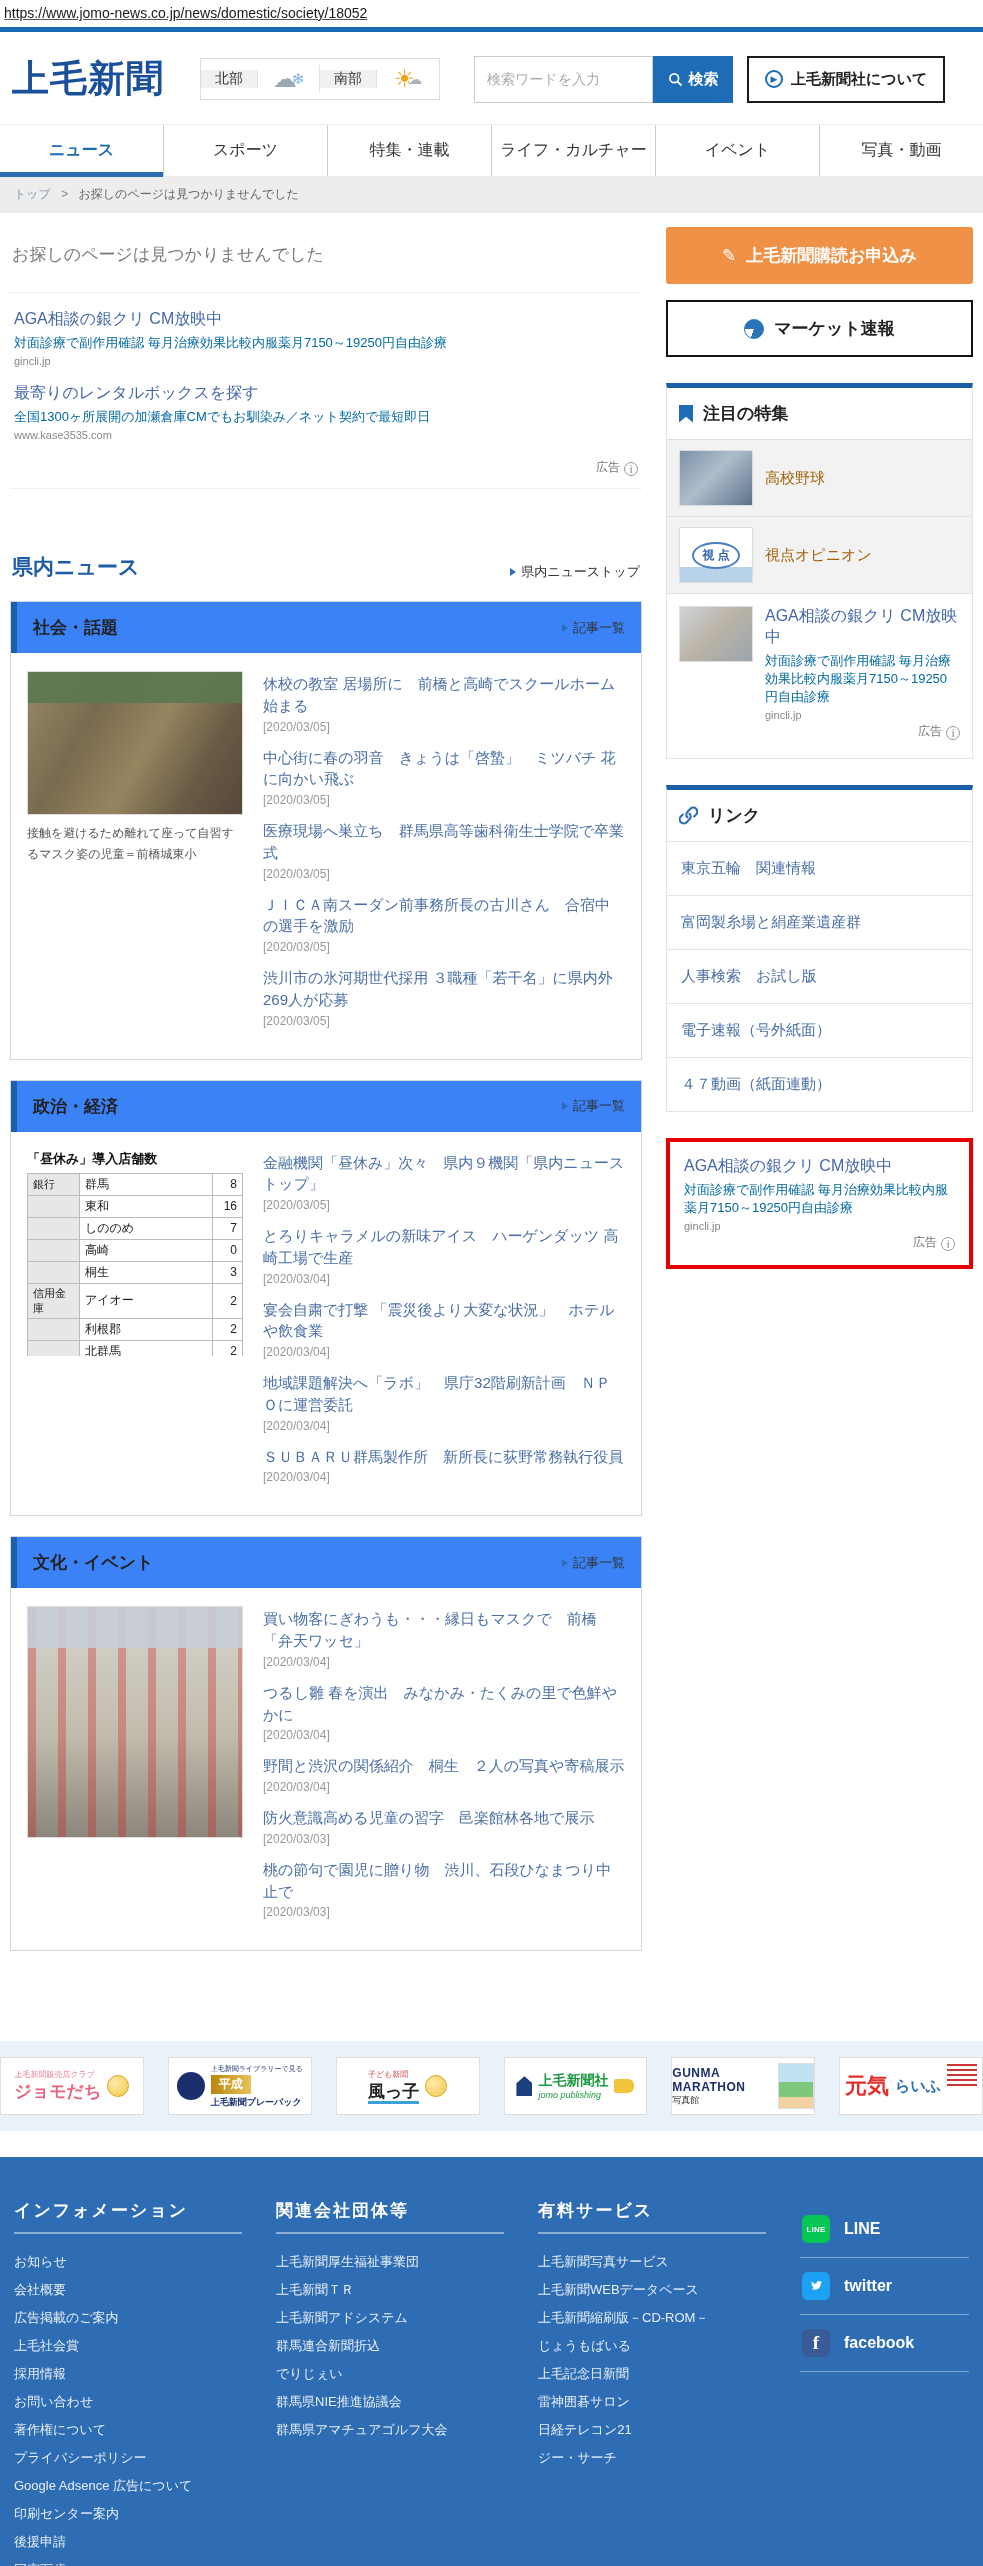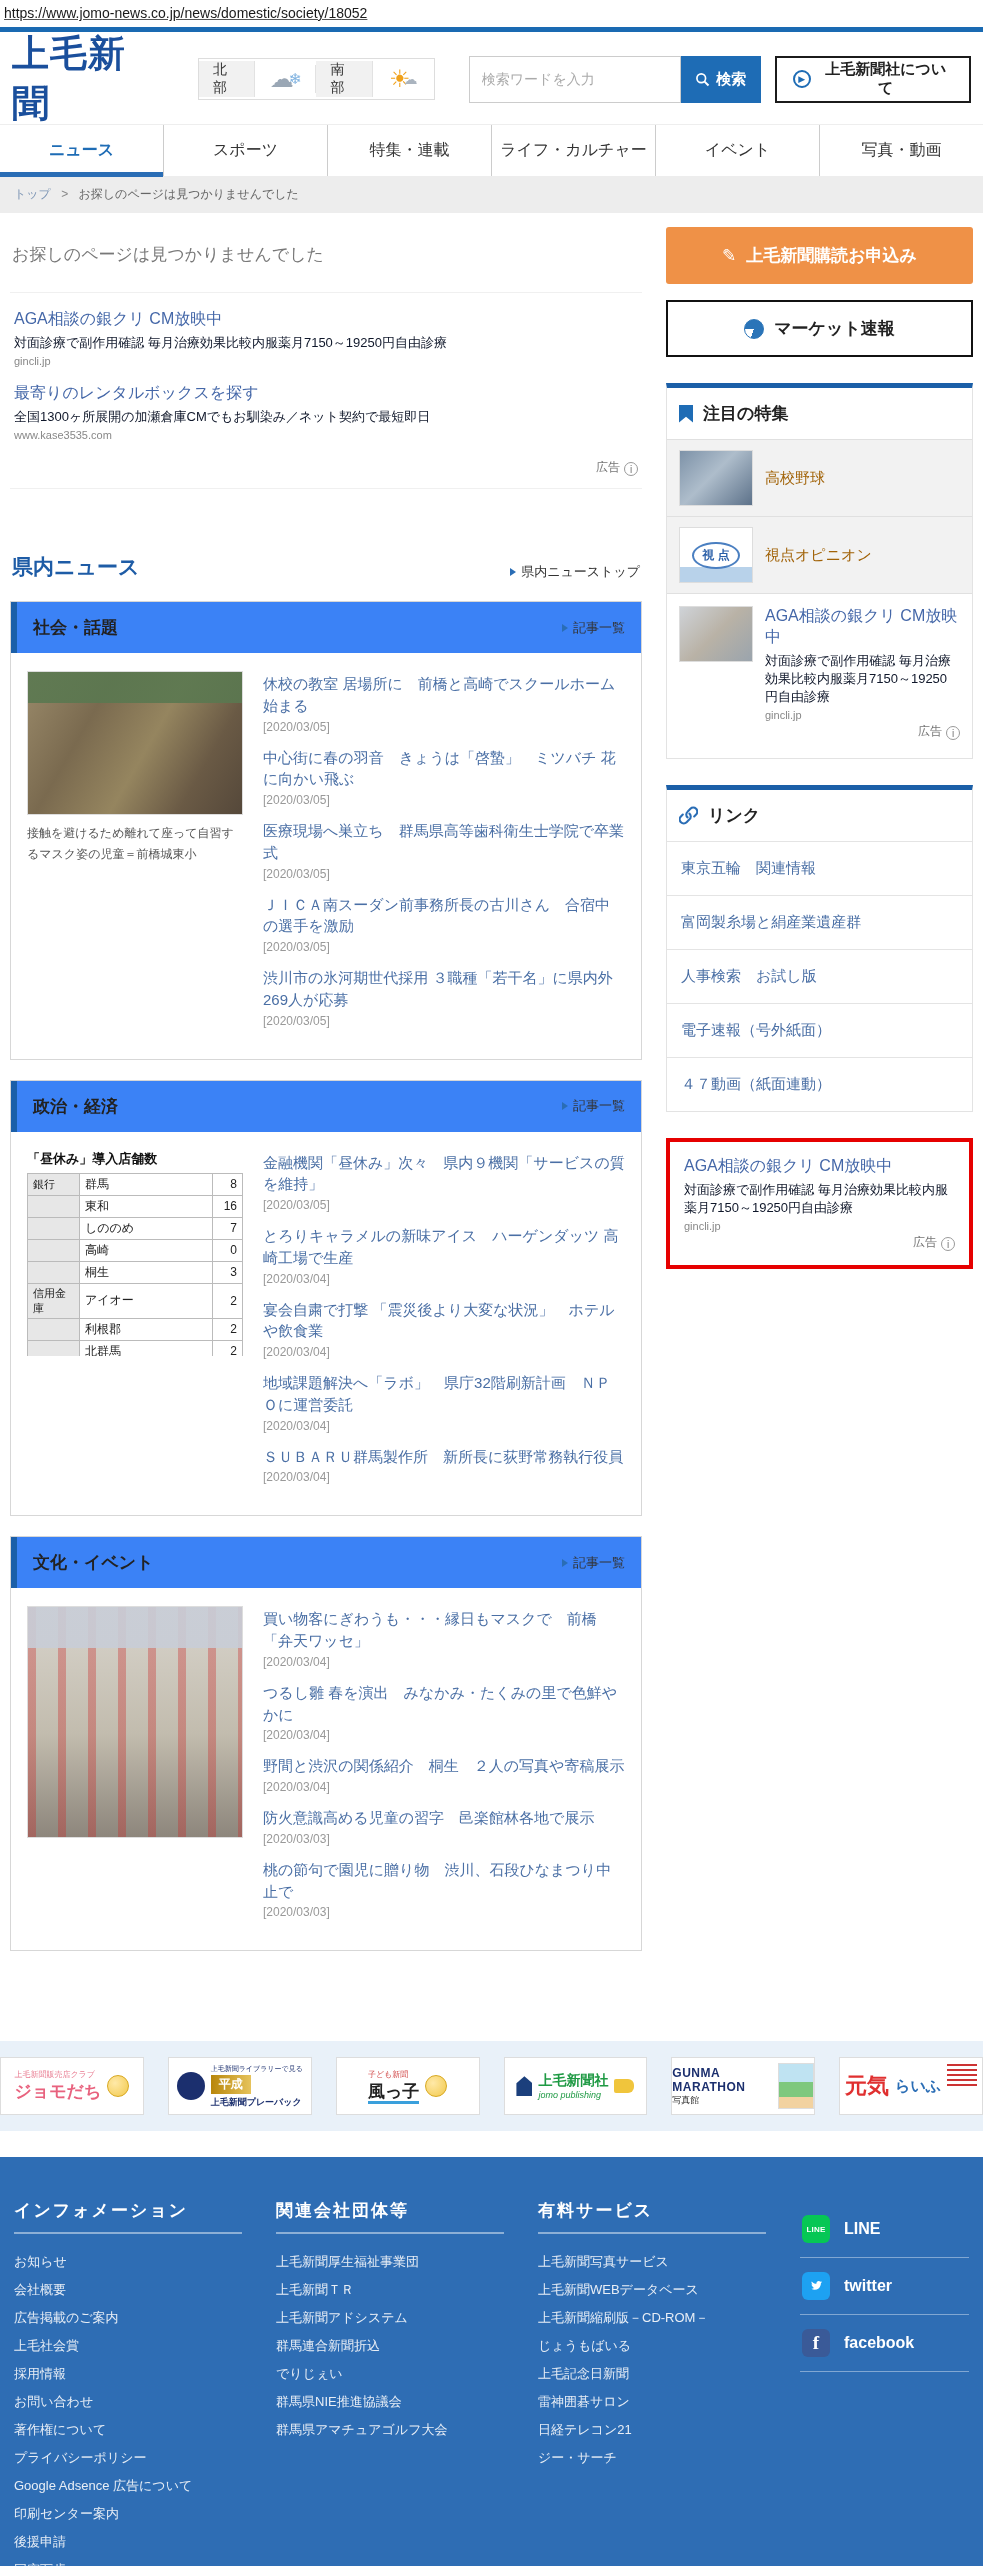--- a/index.html
+++ b/index.html
@@ -15,21 +15,21 @@
   .logo { font-size:37px; font-weight:bold; color:#1a4f9c; letter-spacing:1px; margin-right:36px; }
   .weather { display:flex; border:1px solid #ddd; height:42px; align-items:center; margin-right:34px; }
   .weather .wlabel { background:#f1f1f1; font-size:14px; color:#333; display:flex; align-items:center; padding:0 14px; border-right:1px solid #e2e2e2; }
   .weather .wicon { width:62px; display:flex; align-items:center; justify-content:center; position:relative; border-right:1px solid #e2e2e2; }
   .weather .wicon:last-child { border-right:none; }
   .cloud { color:#9aa7b5; font-size:24px; }
   .snow { color:#7fb2e0; font-size:15px; margin-left:-5px; vertical-align:4px; }
   .sun { color:#f0a11a; font-size:24px; }
   .smallcloud { color:#aab4bf; font-size:14px; margin-left:-7px; vertical-align:-4px; }
   .searchwrap { display:flex; height:47px; }
-  .searchwrap input { width:212px; border:1px solid #ccc; padding:0 12px; font-size:14px; color:#333; outline:none; font-family:inherit; }
+  .searchwrap input { width:179px; border:1px solid #ccc; padding:0 12px; font-size:14px; color:#333; outline:none; font-family:inherit; }
   .searchwrap input::placeholder { color:#aaa; }
   .searchbtn { width:80px; background:#1e6cb5; color:#fff; border:none; font-size:15px; font-weight:bold; display:flex; align-items:center; justify-content:center; gap:6px; cursor:pointer; font-family:inherit; }
   .aboutbtn { margin-left:14px; height:47px; border:2px solid #1b1b1b; background:#fff; display:flex; align-items:center; gap:8px; padding:0 16px; font-size:15px; font-weight:bold; color:#222; cursor:pointer; font-family:inherit; }
   .playcirc { width:18px; height:18px; border-radius:50%; border:2px solid #1e6cb5; color:#1e6cb5; font-size:9px; display:flex; align-items:center; justify-content:center; }
 
   
   .tabs { display:flex; height:52px; border-top:1px solid #eee; }
   .tabs .tab { flex:1; display:flex; align-items:center; justify-content:center; font-size:16px; color:#333; border-right:1px solid #ccc; cursor:pointer; position:relative; }
   .tabs .tab:last-of-type { border-right:none; }
   .tabs div.tab:first-of-type { color:#1e6cb5; font-weight:bold; }
@@ -43,21 +43,21 @@
   
   .content { display:flex; padding:0 10px; gap:24px; }
   .colL { width:632px; }
   .colR { flex:1; padding-top:14px; }
 
   .errmsg { font-size:17px; color:#787878; margin:30px 2px 26px; }
 
   .adsbox { border-top:1px solid #f0f0f0; border-bottom:1px solid #f0f0f0; padding:16px 4px 6px; }
   .adunit { margin-bottom:16px; }
   .adtitle { font-size:16px; color:#4467a8; cursor:pointer; }
-  .addesc { font-size:13px; color:#0f172a; margin-top:4px; }
+  .addesc { font-size:13px; color:#0369a1; margin-top:4px; }
   .adurl { font-size:11px; color:#888; margin-top:3px; }
   .adlabelrow { text-align:right; font-size:12px; color:#777; padding:2px 0 6px; }
   .infoi { display:inline-block; width:14px; height:14px; border:1px solid #999; border-radius:50%; font-size:10px; text-align:center; line-height:13px; color:#777; margin-left:4px; vertical-align:-2px; }
 
   .kennaihead { display:flex; align-items:flex-end; justify-content:space-between; margin:64px 2px 4px; }
   .kennaititle { font-size:21px; font-weight:bold; color:#1e5ca6; }
   .minilink { font-size:13px; color:#333; cursor:pointer; display:flex; align-items:center; gap:5px; }
   .tri { display:inline-block; width:0; height:0; border-left:6px solid #2a6db5; border-top:4px solid transparent; border-bottom:4px solid transparent; }
 
   .section { border:1px solid #d7d7d7; margin-top:20px; }
@@ -356,21 +356,21 @@
                   <td>北群馬</td>
                   <td class="v">2</td>
                 </tr>
 
               </tbody>
               </table>
           </div>
           <div class="arts">
 
               <div class="article">
-                <div class="atitle">金融機関「昼休み」次々　県内９機関「サービスの質を維持」</div>
+                <div class="atitle">金融機関「昼休み」次々　県内９機関「県内ニューストップ」</div>
                 <div class="adate">[2020/03/05]</div>
               </div>
 
               <div class="article">
                 <div class="atitle">とろりキャラメルの新味アイス　ハーゲンダッツ 高崎工場で生産</div>
                 <div class="adate">[2020/03/04]</div>
               </div>
 
               <div class="article">
                 <div class="atitle">宴会自粛で打撃 「震災後より大変な状況」　ホテルや飲食業</div>

